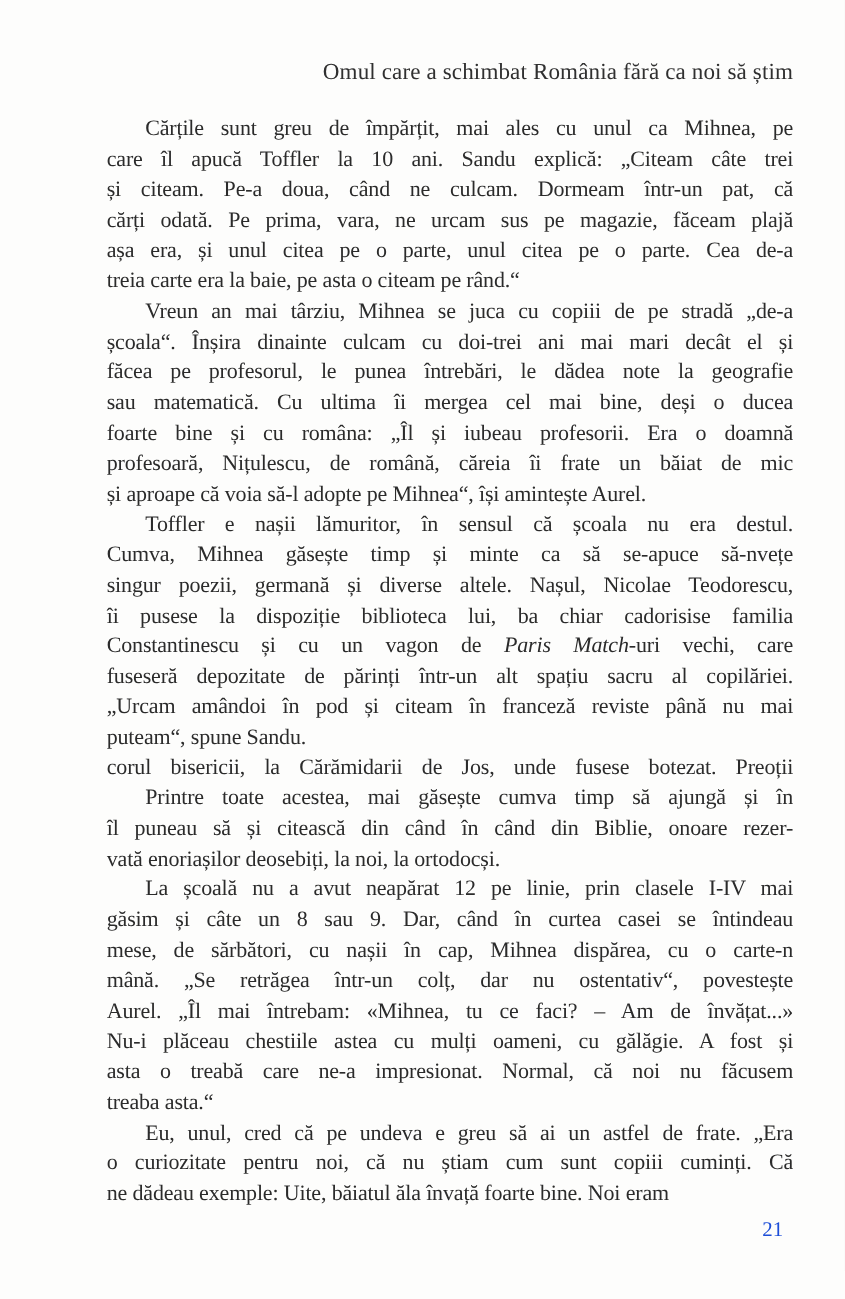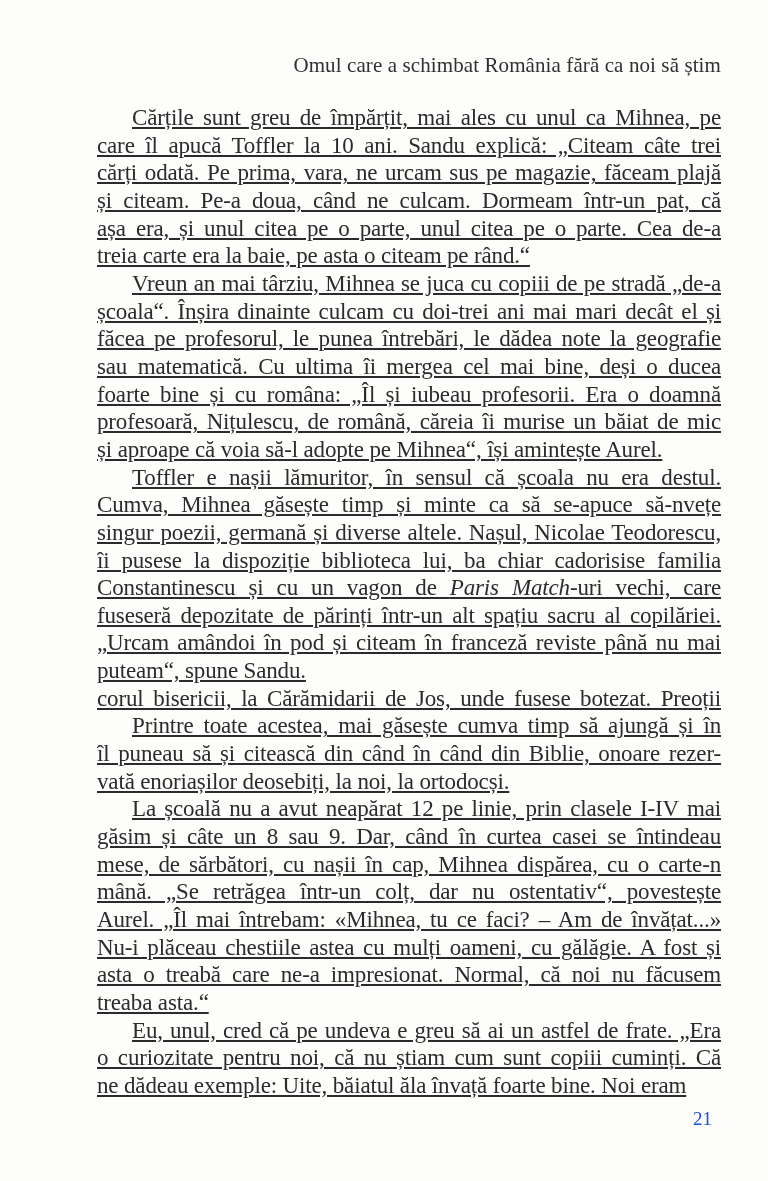--- a/index.html
+++ b/index.html
@@ -25,23 +25,22 @@
     font-size: 21px;
     line-height: 30px;
     color: #303030;
     letter-spacing: 0.1px;
   }
   .text-block {
     position: absolute;
     top: 104px;
     left: 97px;
     width: 624px;
-    font-size: 23px;
+    font-size: 20px;
     letter-spacing: -0.15px;
-    text-decoration: underline;
     --lh: 27.66px;
   }
   .para { margin: 0; }
   .line {
     line-height: var(--lh);
     height: var(--lh);
     overflow: hidden;
     text-align: justify;
     text-align-last: justify;
     white-space: normal;
@@ -63,32 +62,32 @@
 </head>
 <body>
 
 <div class="book-page">
   <div class="running-header">Omul care a schimbat România fără ca noi să știm</div>
 
   <div class="text-block">
       <div class="para">
         <div class="line first"><span>Cărțile sunt greu de împărțit, mai ales cu unul ca Mihnea, pe</span></div>
         <div class="line"><span>care îl apucă Toffler la 10 ani. Sandu explică: „Citeam câte trei</span></div>
+        <div class="line"><span>și citeam. Pe-a doua, când ne culcam. Dormeam într-un pat, că</span></div>
         <div class="line"><span>cărți odată. Pe prima, vara, ne urcam sus pe magazie, făceam plajă</span></div>
-        <div class="line"><span>și citeam. Pe-a doua, când ne culcam. Dormeam într-un pat, că</span></div>
         <div class="line"><span>așa era, și unul citea pe o parte, unul citea pe o parte. Cea de-a</span></div>
         <div class="line last"><span>treia carte era la baie, pe asta o citeam pe rând.“</span></div>
       </div>
       <div class="para">
         <div class="line first"><span>Vreun an mai târziu, Mihnea se juca cu copiii de pe stradă „de-a</span></div>
         <div class="line"><span>școala“. Înșira dinainte culcam cu doi-trei ani mai mari decât el și</span></div>
         <div class="line"><span>făcea pe profesorul, le punea întrebări, le dădea note la geografie</span></div>
         <div class="line"><span>sau matematică. Cu ultima îi mergea cel mai bine, deși o ducea</span></div>
         <div class="line"><span>foarte bine și cu româna: „Îl și iubeau profesorii. Era o doamnă</span></div>
-        <div class="line"><span>profesoară, Nițulescu, de română, căreia îi murise un băiat de mic</span></div>
+        <div class="line"><span>profesoară, Nițulescu, de română, căreia îi frate un băiat de mic</span></div>
         <div class="line last"><span>și aproape că voia să-l adopte pe Mihnea“, își amintește Aurel.</span></div>
       </div>
       <div class="para">
         <div class="line first"><span>Toffler e nașii lămuritor, în sensul că școala nu era destul.</span></div>
         <div class="line"><span>Cumva, Mihnea găsește timp și minte ca să se-apuce să-nvețe</span></div>
         <div class="line"><span>singur poezii, germană și diverse altele. Nașul, Nicolae Teodorescu,</span></div>
         <div class="line"><span>îi pusese la dispoziție biblioteca lui, ba chiar cadorisise familia</span></div>
         <div class="line"><span>Constantinescu și cu un vagon de </span><span class="it">Paris Match</span><span>-uri vechi, care</span></div>
         <div class="line"><span>fuseseră depozitate de părinți într-un alt spațiu sacru al copilăriei.</span></div>
         <div class="line"><span>„Urcam amândoi în pod și citeam în franceză reviste până nu mai</span></div>

